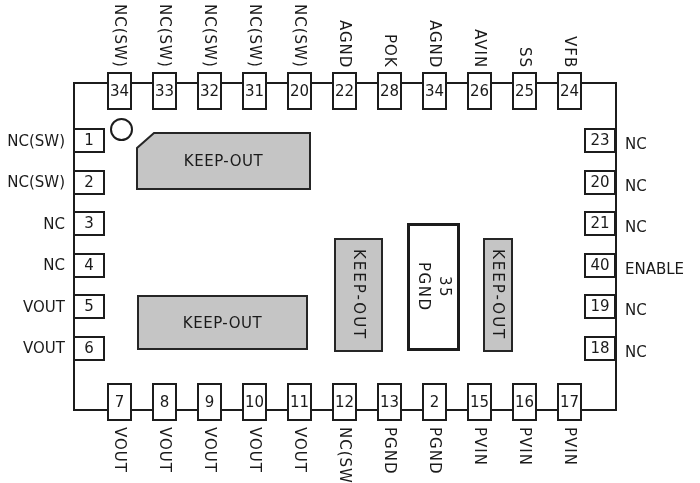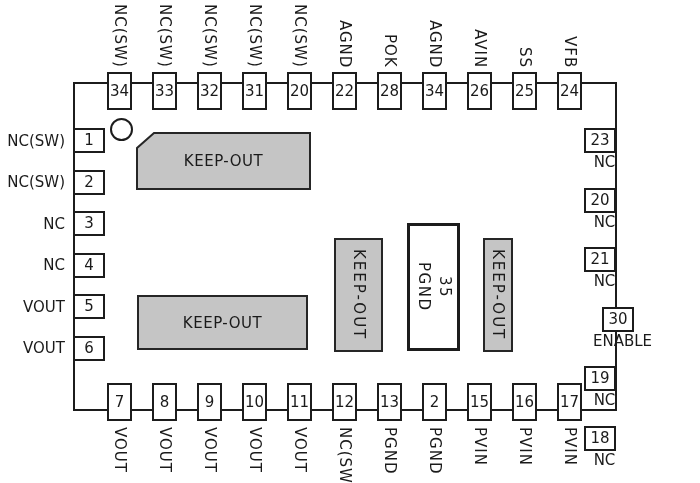--- a/index.html
+++ b/index.html
@@ -30,21 +30,21 @@
 
   .pins-bottom{position:absolute;left:107px;top:383px;display:flex;gap:20px;align-items:flex-start;}
   .pins-bottom .pin-item{width:25px;display:flex;flex-direction:column;align-items:center;}
   .pins-bottom .pin-label{margin-top:6px;}
 
   .pins-left{position:absolute;left:0;top:128px;width:105px;display:flex;flex-direction:column;gap:16.5px;align-items:flex-end;}
   .pins-left .pin-item{display:flex;flex-direction:row;align-items:center;}
   .pins-left .pin-label{margin-right:8px;}
 
   .pins-right{position:absolute;left:584px;top:128px;display:flex;flex-direction:column;gap:16.5px;align-items:flex-start;}
-  .pins-right .pin-item{display:flex;flex-direction:column;align-items:center;}
+  .pins-right .pin-item{display:flex;flex-direction:row;align-items:flex-end;}
   .pins-right .pin-label{margin-left:9px;}
 
   .pin-label{font-size:15px;white-space:nowrap;}
   .vtext{writing-mode:vertical-rl;letter-spacing:1px;white-space:nowrap;}
 
   
   .keepout{
     position:absolute;background:#c5c5c5;border:2px solid #262626;box-sizing:border-box;
     display:flex;align-items:center;justify-content:center;
   }
@@ -229,21 +229,21 @@
       </div>
       <div class="pin-item">
         <div class="pin-box v">20</div>
         <div class="pin-label">NC</div>
       </div>
       <div class="pin-item">
         <div class="pin-box v">21</div>
         <div class="pin-label">NC</div>
       </div>
       <div class="pin-item">
-        <div class="pin-box v">30</div>
+        <div class="pin-box v">40</div>
         <div class="pin-label">ENABLE</div>
       </div>
       <div class="pin-item">
         <div class="pin-box v">19</div>
         <div class="pin-label">NC</div>
       </div>
       <div class="pin-item">
         <div class="pin-box v">18</div>
         <div class="pin-label">NC</div>
       </div>

